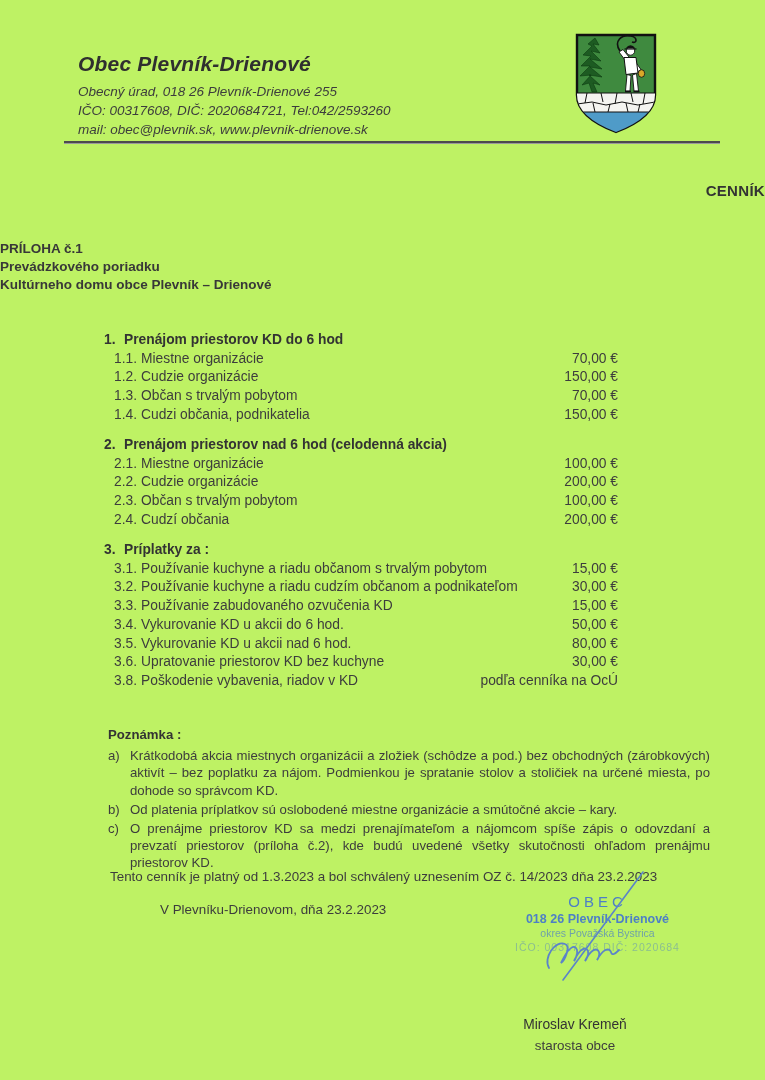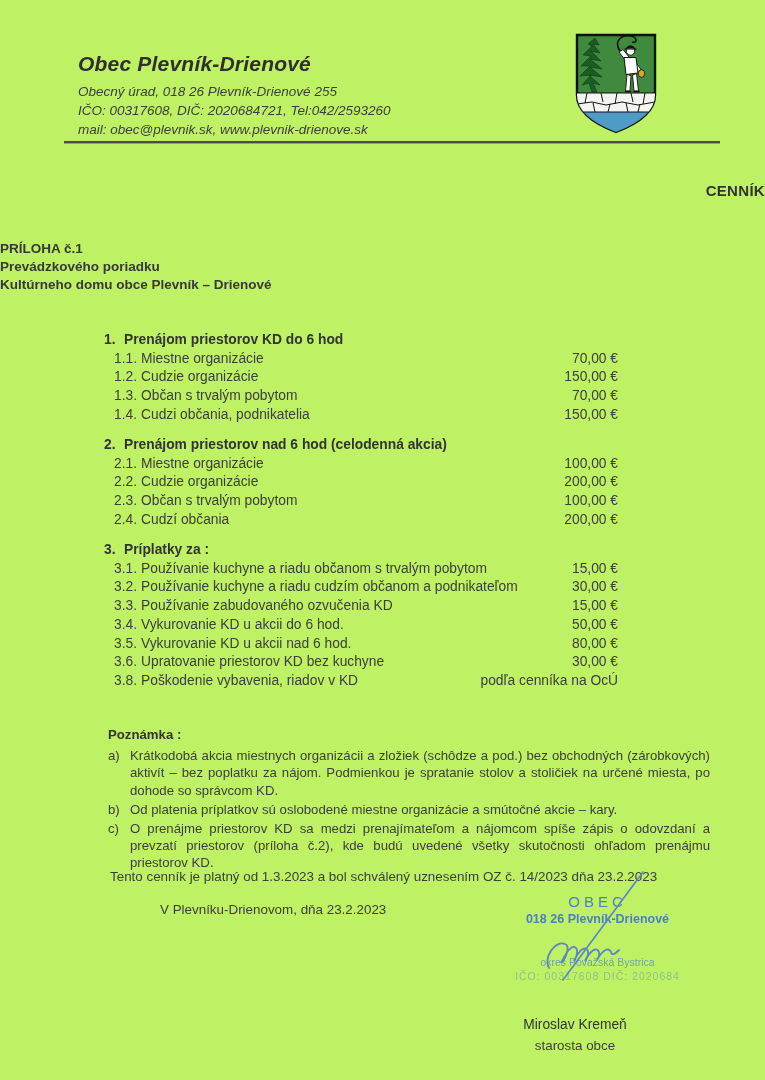--- a/index.html
+++ b/index.html
@@ -46,21 +46,21 @@
   .note-text { flex:1; text-align:justify; }
 
   
   .validity { position:absolute; left:110px; top:869px; width:600px; font-size:13.4px; color:#3d3d3d; }
   .place-date { position:absolute; left:120px; top:902px; font-size:13.4px; color:#3d3d3d;margin-left:40px; }
 
   .stamp { position:absolute; left:505px; top:893px; width:185px; text-align:center;
     color:#4d7fc6; line-height:1.25; }
   .stamp-l1 { font-weight:normal; font-size:15px; letter-spacing:4px; }
   .stamp-l2 { font-weight:bold; font-size:12.5px; }
-  .stamp-l3 { font-size:10.5px; opacity:.7;margin-top:29px; }
+  .stamp-l3 { font-size:10.5px; opacity:.7; }
   .stamp-l4 { font-size:10.5px; opacity:.45; letter-spacing:1px; }
 
   .signature-svg { position:absolute; left:535px; top:868px; width:130px; height:118px; }
 
   .signer { position:absolute; left:500px; top:1017px; width:150px; text-align:center;
     font-size:13.8px; color:#333; }
   .signer-role { margin-top:6px; font-size:13.4px; color:#3d3d3d; }
 </style>
 </head>
 <body>

